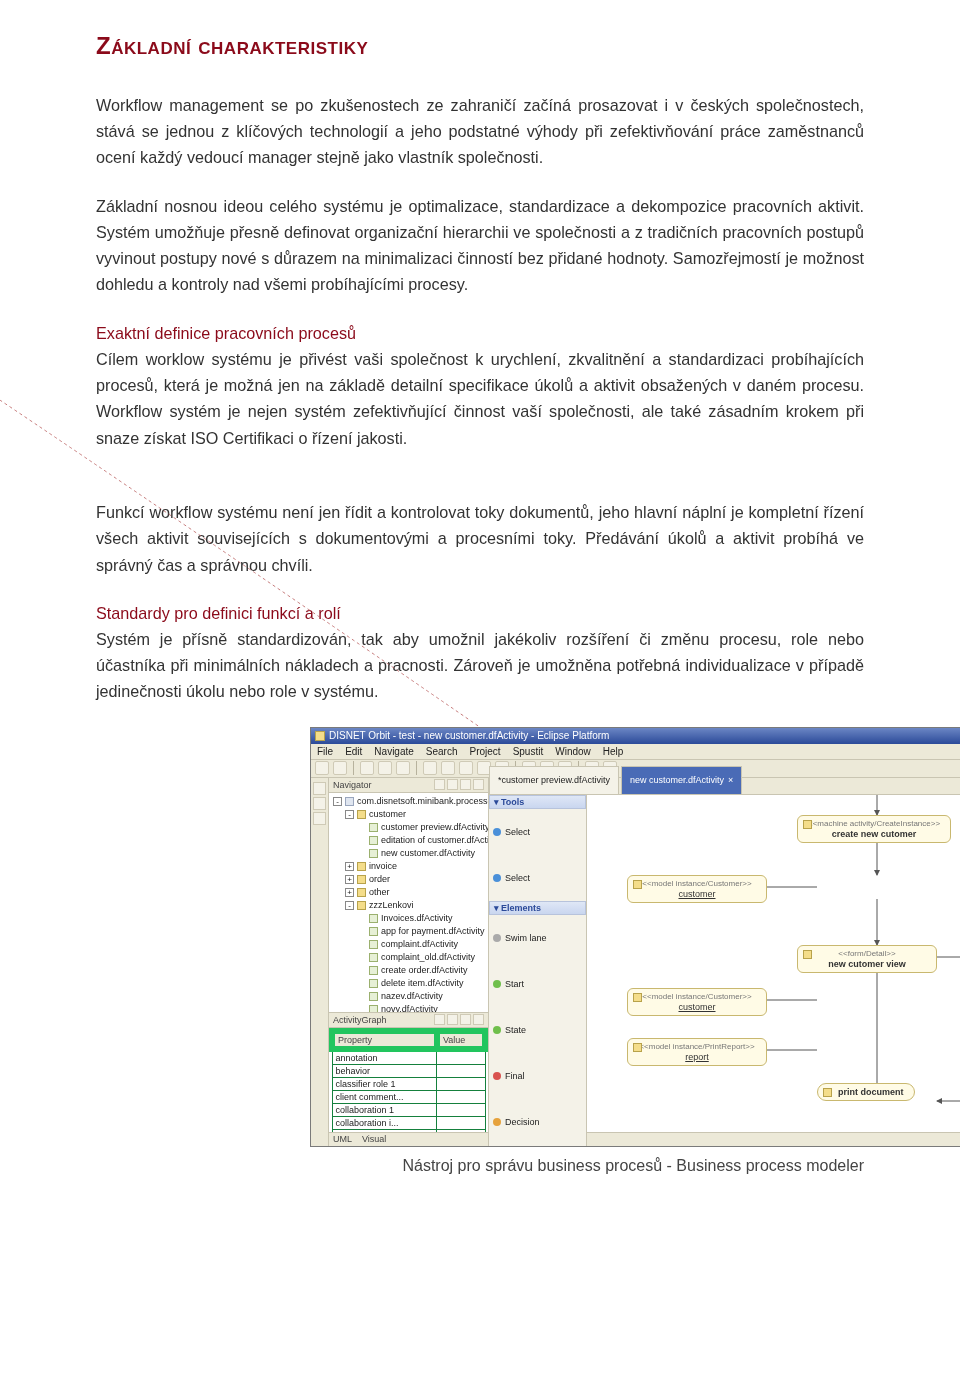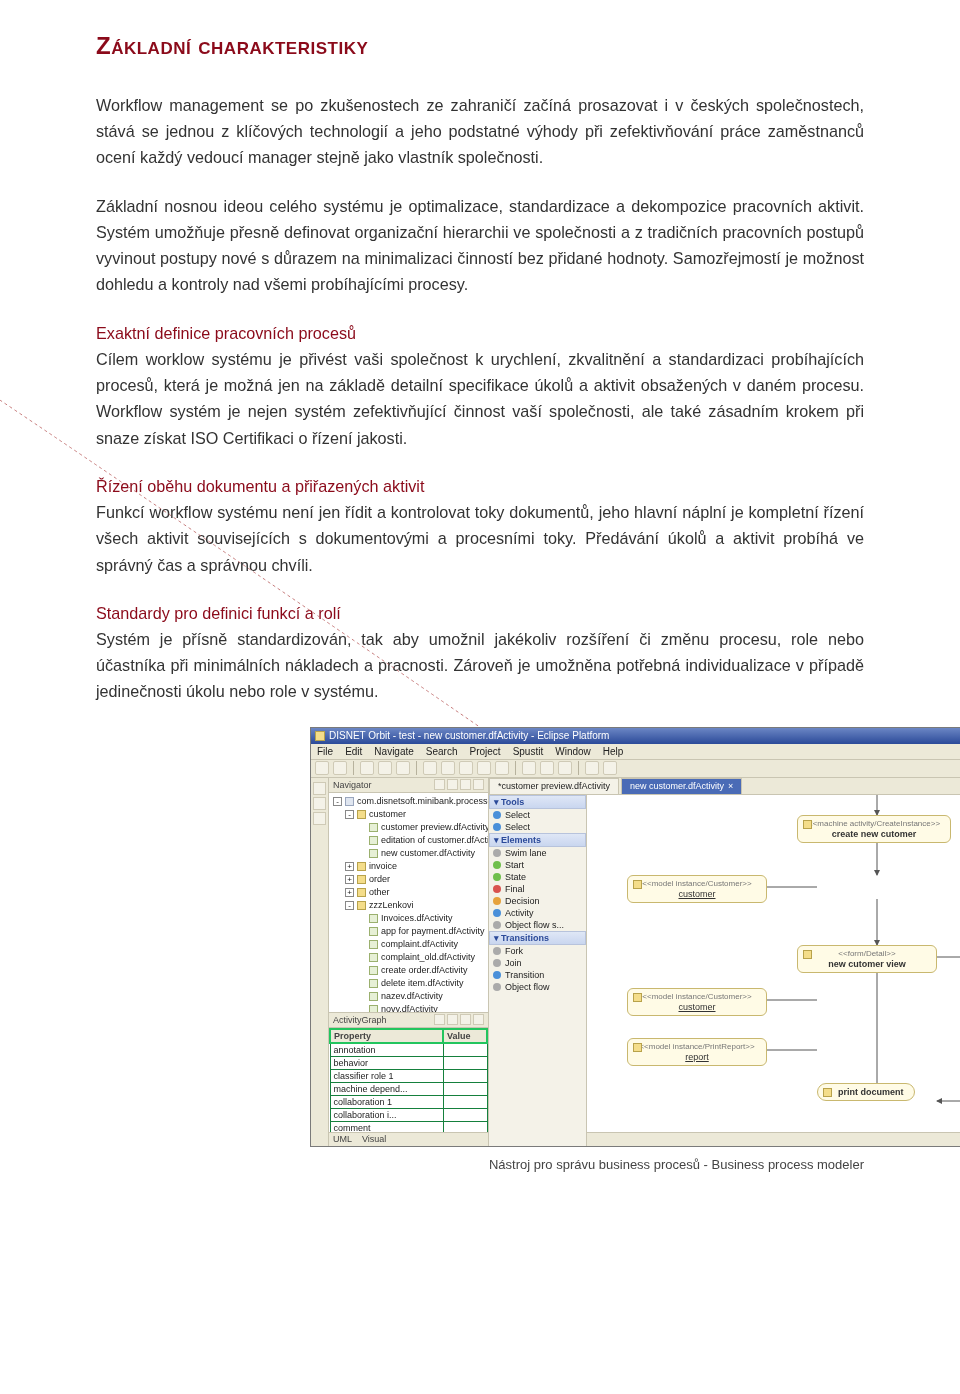--- a/index.html
+++ b/index.html
@@ -121,67 +121,67 @@
   .ic { display:inline-block; width:9px; height:9px; margin-right:3px; vertical-align:middle;}
   .ic.fld { background:#f4dd8a; border:1px solid #b8a24b;}
   .ic.file{ background:#e7f0d6; border:1px solid #9bb06e;}
   .ic.pkg { background:#e0e6f0; border:1px solid #9aa6bd;}
   .pm { display:inline-block; width:9px; height:9px; border:1px solid #888; background:#fff; margin-right:3px; font-size:8px; line-height:7px; text-align:center; vertical-align:middle;}
   .ind0{padding-left:2px}.ind1{padding-left:14px}.ind2{padding-left:26px}
   .propgrid {
     height:120px; border-top:1px solid #c9c5b2; background:#fff; display:flex; flex-direction:column;
   }
   .propgrid table { width:100%; border-collapse:collapse; font-size:9px; }
-  .propgrid th { background:#ece9d8; text-align:left; padding:1px 3px; border:2px solid #22c55e; font-weight:bold; color:#444;}
+  .propgrid th { background:#ece9d8; text-align:left; padding:1px 3px; border:6px solid #22c55e; font-weight:normal; color:#444;}
   .propgrid td { padding:1px 3px; border:1px solid #15803d; }
   .tabstrip { height:14px; background:#ece9d8; border-top:1px solid #c9c5b2; display:flex; align-items:center; padding:0 4px; gap:10px; font-size:9px; color:#444;}
 
   .center {
     flex:1; display:flex; flex-direction:column; background:#fff; min-width:0;
   }
   .ed-tabs {
     height:17px; background:#ece9d8; border-bottom:1px solid #c9c5b2;
     display:flex; align-items:flex-end;
   }
   .ed-tab {
-    height:16px; padding:1px 8px; font-size:9px; border:1px solid #c9c5b2; border-bottom:none;
+    height:28px; padding:1px 8px; font-size:9px; border:1px solid #c9c5b2; border-bottom:none;
     background:#f4f2e8; margin-right:2px; display:flex; align-items:center; gap:4px;
   }
   .ed-tab.active { background:#4a6bb6; color:#fff; }
   .ed-tab .x { font-size:9px; }
   .ed-body { flex:1; display:flex; min-height:0; }
   .palette {
     width:98px; background:#f4f2e8; border-right:1px solid #c9c5b2;
     font-size:9px; overflow:hidden;
   }
   .palette .grp {
     background:linear-gradient(#dfe7f6,#c9d6ef);
     border:1px solid #b7c3dc; padding:1px 4px; margin:0;
     color:#2b4a99; font-weight:bold;
   }
-  .palette .itm { padding:1px 4px; display:flex; align-items:center; gap:4px;text-align:right; }
+  .palette .itm { padding:18px 4px; display:flex; align-items:center; gap:4px;text-align:right; }
   .palette .dot { width:8px; height:8px; border-radius:50%; }
   .dot.green{background:#6fbf4b}.dot.red{background:#d9534f}.dot.blue{background:#4a90d9}.dot.orange{background:#e6a23c}.dot.gray{background:#aaa}
   .canvas {
     flex:1; position:relative; background:#fff; overflow:hidden;
   }
   .canvas svg { position:absolute; top:0; left:0; }
   .node {
     position:absolute; background:#fffbe6; border:1px solid #c9b86f;
     border-radius:10px; font-size:9px; padding:3px 10px 3px 20px;
     color:#333; white-space:nowrap;
   }
   .node .nic{position:absolute;left:5px;top:4px;width:9px;height:9px;background:#f4dd8a;border:1px solid #b8a24b;}
   .node.wide{border-radius:6px;min-width:140px;text-align:center;padding:3px 10px;}
   .stereo{font-size:8px;color:#777;line-height:10px;text-align:center;}
   .scrollbar-h{position:absolute;left:0;right:14px;bottom:0;height:14px;background:#ece9d8;border-top:1px solid #c9c5b2;}
 
   .caption {
     text-align: right;
-    font-size: 13px;
+    font-size: 16px;
     color: #444;
     margin-top: 10px;
     padding-right: 0;
   }
 </style>
 </head>
 <body>
 
 <svg class="deco-line" viewBox="0 0 960 1394">
   <path d="M -60 360 Q 300 600 960 1060" stroke="#b85a5a" stroke-width="0.8" fill="none" stroke-dasharray="3 3"></path>
@@ -192,21 +192,21 @@
 
   <p class="body">Workflow management se po zkušenostech ze zahraničí začíná prosazovat i v českých společnostech, stává se jednou z klíčových technologií a jeho podstatné výhody při zefektivňování práce zaměstnanců ocení každý vedoucí manager stejně jako vlastník společnosti.</p>
   <p class="body">Základní nosnou ideou celého systému je optimalizace, standardizace a dekompozice pracovních aktivit. Systém umožňuje přesně definovat organizační hierarchii ve společnosti a z tradičních pracovních postupů vyvinout postupy nové s důrazem na minimalizaci činností bez přidané hodnoty. Samozřejmostí je možnost dohledu a kontroly nad všemi probíhajícími procesy.</p>
 
   <p class="body sec-lead">
     <span class="sec-head">Exaktní definice pracovních procesů</span><br>
     <span>Cílem worklow systému je přivést vaši společnost k urychlení, zkvalitnění a standardizaci probíhajících procesů, která je možná jen na základě detailní specifikace úkolů a aktivit obsažených v daném procesu. Workflow systém je nejen systém zefektivňující činnost vaší společnosti, ale také zásadním krokem při snaze získat ISO Certifikaci o řízení jakosti.</span>
   </p>
 
   <p class="body sec-lead">
-    <span class="sec-head">Řízení oběhu dokumentu a přiřazených aktivit</span><br>
+    <br>
     <span>Funkcí workflow systému není jen řídit a kontrolovat toky dokumentů, jeho hlavní náplní je kompletní řízení všech aktivit souvisejících s dokumentovými a procesními toky. Předávání úkolů a aktivit probíhá ve správný čas a správnou chvíli.</span>
   </p>
 
   <p class="body sec-lead">
     <span class="sec-head">Standardy pro definici funkcí a rolí</span><br>
     <span>Systém je přísně standardizován, tak aby umožnil jakékoliv rozšíření či změnu procesu, role nebo účastníka při minimálních nákladech a pracnosti. Zároveň je umožněna potřebná individualizace v případě jedinečnosti úkolu nebo role v systému.</span>
   </p>
 
   <div class="shot-wrap">
     <div class="eclipse">
@@ -314,21 +314,21 @@
                     </tr>
                     <tr>
                       <td>behavior</td>
                       <td></td>
                     </tr>
                     <tr>
                       <td>classifier role 1</td>
                       <td></td>
                     </tr>
                     <tr>
-                      <td>machine depend...</td>
+                      <td>client comment...</td>
                       <td></td>
                     </tr>
                     <tr>
                       <td>collaboration 1</td>
                       <td></td>
                     </tr>
                     <tr>
                       <td>collaboration i...</td>
                       <td></td>
                     </tr>

